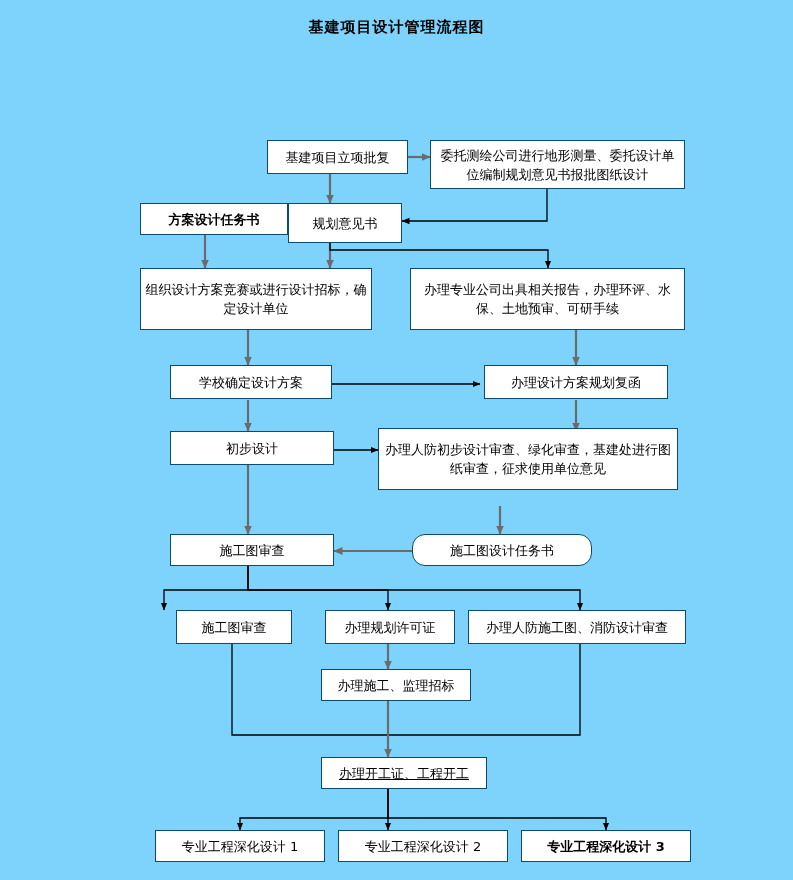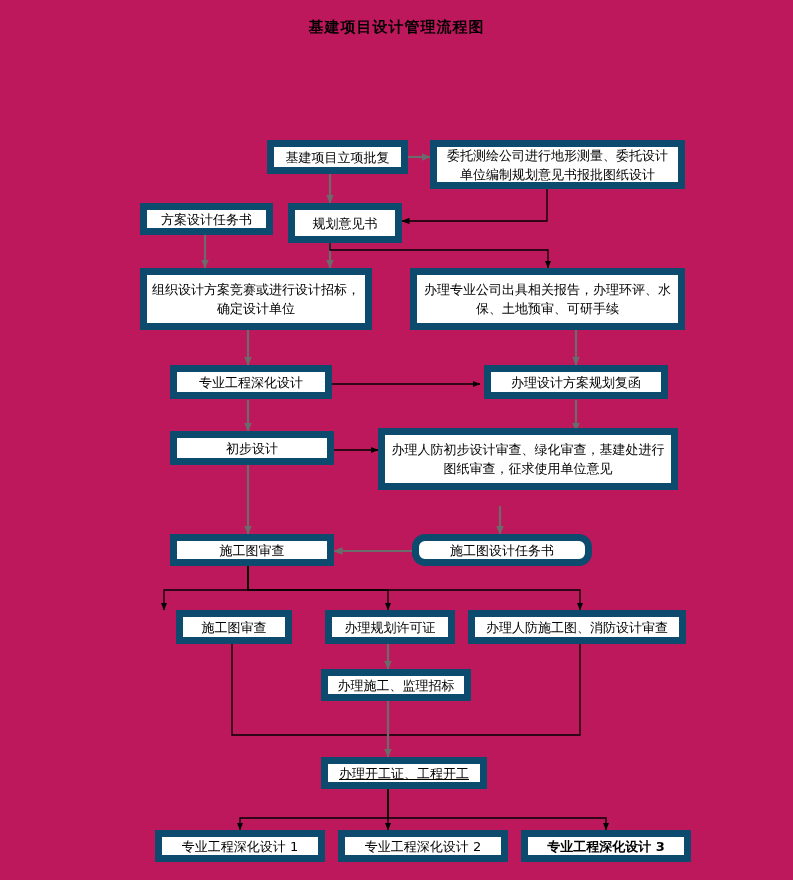--- a/index.html
+++ b/index.html
@@ -8,39 +8,39 @@
     padding: 0;
     background: #ffffff;
   }
   body {
     font-family: "DejaVu Sans", "Liberation Sans", sans-serif;
   }
   #page {
     position: relative;
     width: 793px;
     height: 880px;
-    background: #be185d;
+    background: #7dd3fc;
     overflow: hidden;
   }
   #title {
     position: absolute;
     left: 0;
     top: 18px;
     width: 793px;
     text-align: center;
     font-size: 15px;
     font-weight: bold;
     letter-spacing: 1px;
     color: #000000;
     font-family: "DejaVu Sans", "Liberation Sans", sans-serif;
   }
   .node {
     position: absolute;
     box-sizing: border-box;
-    border: 7px solid #0c4a6e;
+    border: 1px solid #0c4a6e;
     background: #ffffff;
     color: #000000;
     font-size: 13px;
     line-height: 19px;
     text-align: center;
     display: flex;
     align-items: center;
     justify-content: center;
     padding: 2px 4px;
     z-index: 5;
@@ -123,38 +123,38 @@
   </svg>
 
   <div class="node" style="left:267px; top:140px; width:141px; height:34px;">
     <span>基建项目立项批复</span>
   </div>
 
   <div class="node" style="left:430px; top:140px; width:255px; height:49px;">
     <span>委托测绘公司进行地形测量、委托设计单位编制规划意见书报批图纸设计</span>
   </div>
 
-  <div class="node" style="left:140px; top:203px; width:133px; height:32px;">
+  <div class="node" style="left:140px; top:203px; width:148px; height:32px;font-weight:bold;">
     <span>方案设计任务书</span>
   </div>
 
   <div class="node" style="left:288px; top:203px; width:114px; height:40px;">
     <span>规划意见书</span>
   </div>
 
   <div class="node" style="left:140px; top:268px; width:232px; height:62px;justify-content:center;">
     <span>组织设计方案竞赛或进行设计招标，确定设计单位</span>
   </div>
 
   <div class="node" style="left:410px; top:268px; width:275px; height:62px;">
     <span>办理专业公司出具相关报告，办理环评、水保、土地预审、可研手续</span>
   </div>
 
   <div class="node" style="left:170px; top:365px; width:162px; height:34px;">
-    <span>专业工程深化设计</span>
+    <span>学校确定设计方案</span>
   </div>
 
   <div class="node" style="left:484px; top:365px; width:184px; height:34px;">
     <span>办理设计方案规划复函</span>
   </div>
 
   <div class="node" style="left:170px; top:431px; width:164px; height:34px;">
     <span>初步设计</span>
   </div>
 

